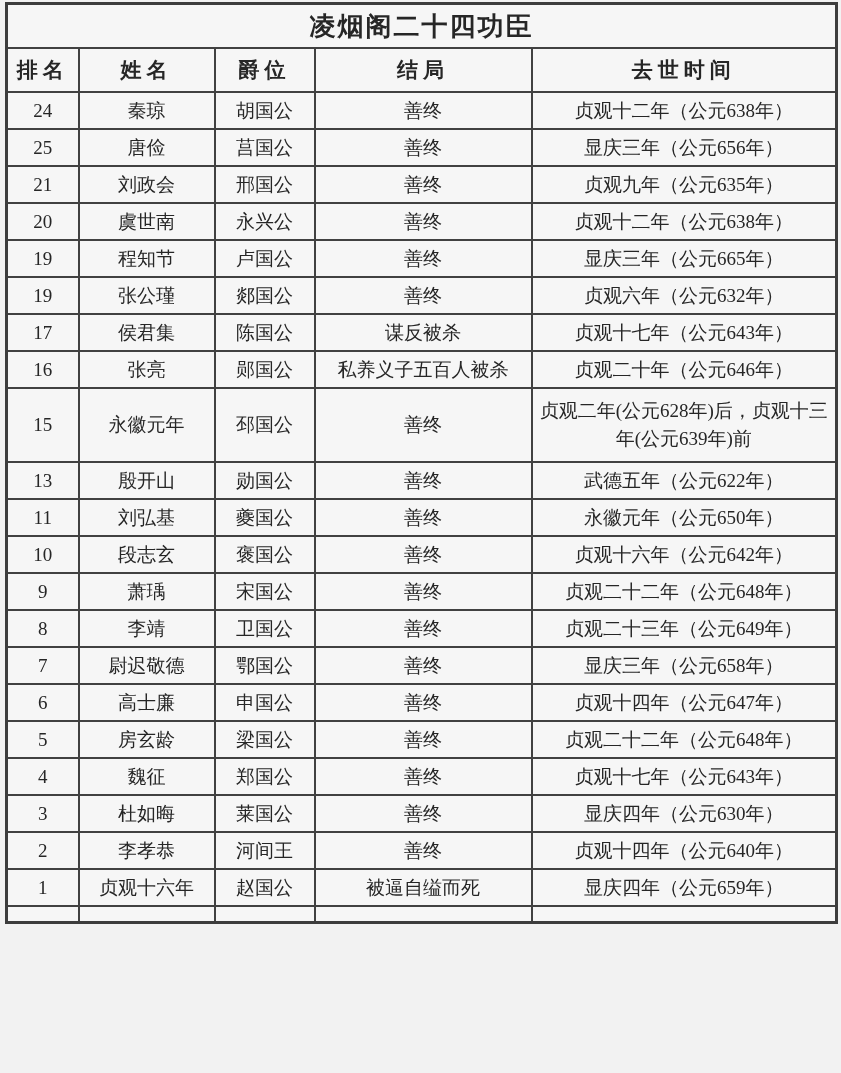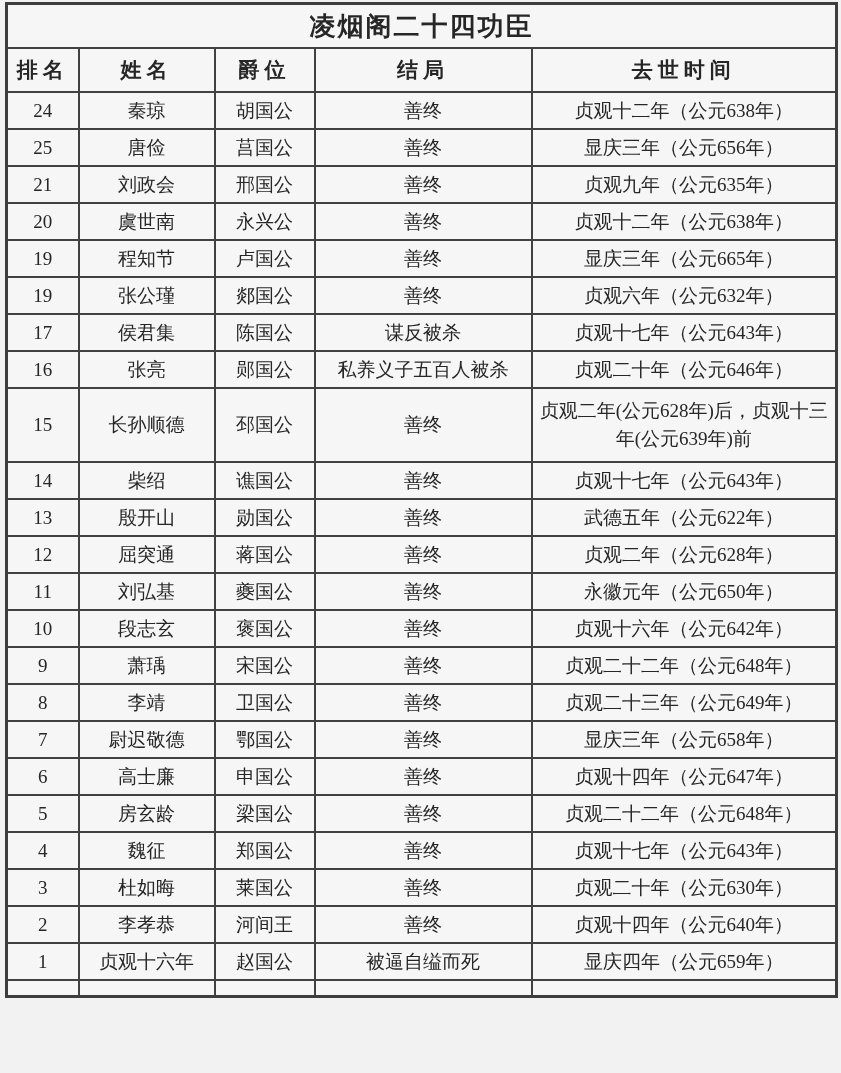--- a/index.html
+++ b/index.html
@@ -135,47 +135,33 @@
         </tr>
         <tr>
           <td>16</td>
           <td>张亮</td>
           <td>郧国公</td>
           <td>私养义子五百人被杀</td>
           <td>贞观二十年（公元646年）</td>
         </tr>
         <tr class="tall">
           <td>15</td>
-          <td>长孙顺德</td>
+          <td>永徽元年</td>
           <td>邳国公</td>
           <td>善终</td>
           <td>贞观二年(公元628年)后，贞观十三年(公元639年)前</td>
-        </tr>
-        <tr>
-          <td>14</td>
-          <td>柴绍</td>
-          <td>谯国公</td>
-          <td>善终</td>
-          <td>贞观十七年（公元643年）</td>
         </tr>
         <tr>
           <td>13</td>
           <td>殷开山</td>
           <td>勋国公</td>
           <td>善终</td>
           <td>武德五年（公元622年）</td>
         </tr>
         <tr>
-          <td>12</td>
-          <td>屈突通</td>
-          <td>蒋国公</td>
-          <td>善终</td>
-          <td>贞观二年（公元628年）</td>
-        </tr>
-        <tr>
           <td>11</td>
           <td>刘弘基</td>
           <td>夔国公</td>
           <td>善终</td>
           <td>永徽元年（公元650年）</td>
         </tr>
         <tr>
           <td>10</td>
           <td>段志玄</td>
           <td>褒国公</td>
@@ -222,21 +208,21 @@
           <td>魏征</td>
           <td>郑国公</td>
           <td>善终</td>
           <td>贞观十七年（公元643年）</td>
         </tr>
         <tr>
           <td>3</td>
           <td>杜如晦</td>
           <td>莱国公</td>
           <td>善终</td>
-          <td>贞观二十年（公元630年）</td>
+          <td>显庆四年（公元630年）</td>
         </tr>
         <tr>
           <td>2</td>
           <td>李孝恭</td>
           <td>河间王</td>
           <td>善终</td>
           <td>贞观十四年（公元640年）</td>
         </tr>
         <tr>
           <td>1</td>

